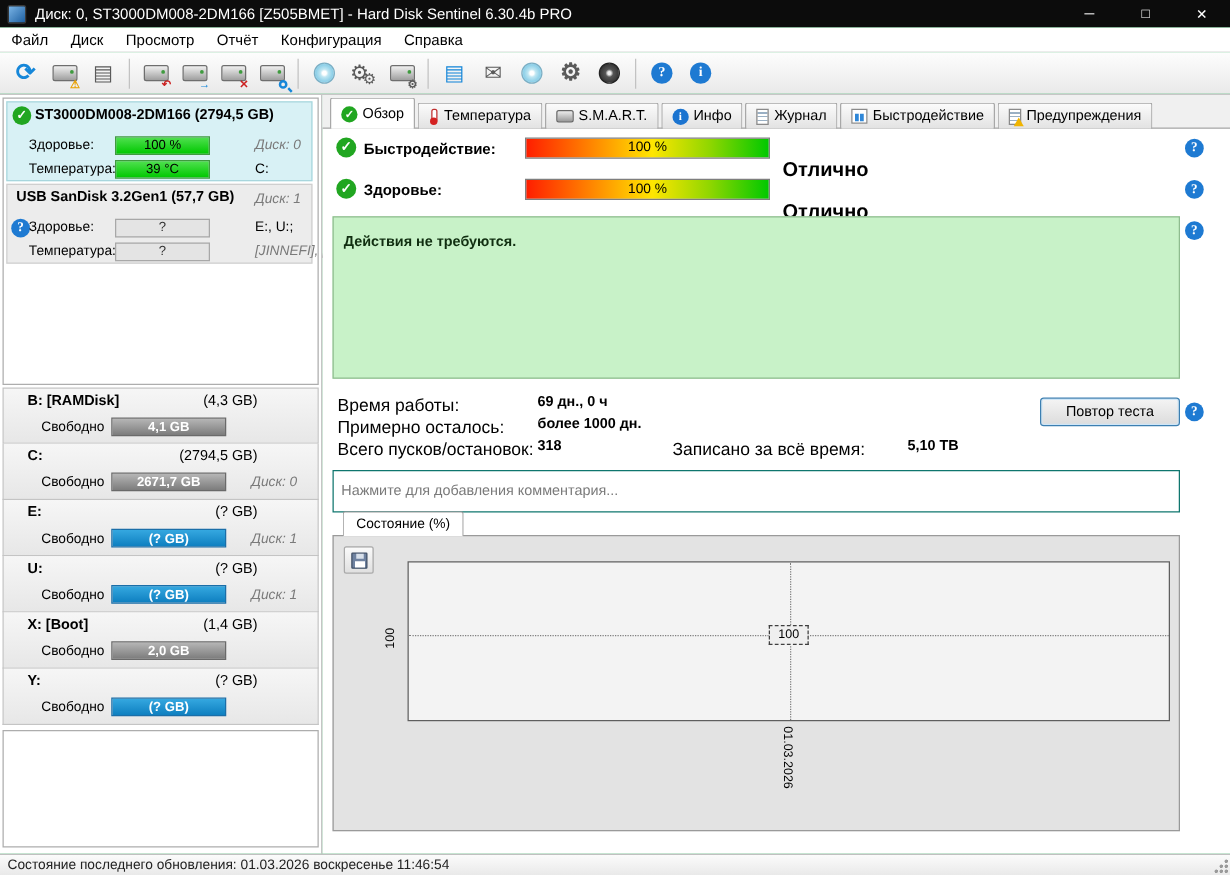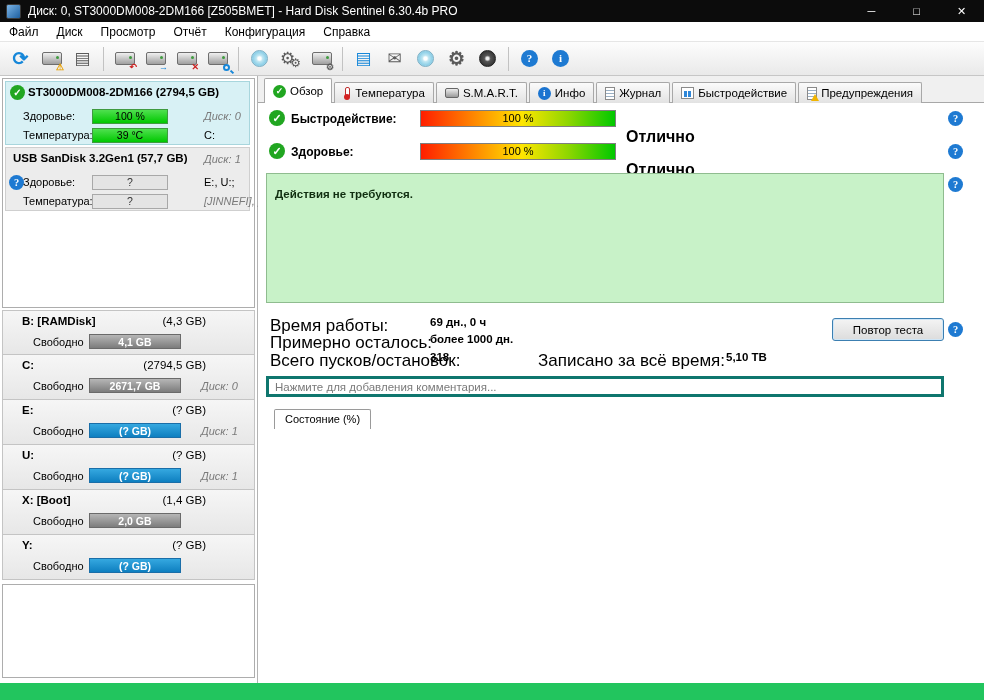--- a/index.html
+++ b/index.html
@@ -93,26 +93,26 @@
   .grow .icon-check { position:absolute; left:11px; top:0; width:16px; height:16px; line-height:16px; font-size:11px; }
   .g-label { position:absolute; left:33px; top:2px; font-weight:bold; font-size:12px; }
   .g-bar { position:absolute; left:162px; top:0; width:196px; height:17px; border:1px solid #7e7e7e; background:linear-gradient(90deg,#ff1e00 0%,#ff8a00 28%,#ffe600 52%,#8ed600 76%,#00c800 100%); text-align:center; font-size:11px; line-height:15px; }
   .g-status { position:absolute; left:368px; top:18px; font-weight:bold; font-size:16px; }
   .g-help { position:absolute; left:690px; top:1px; }
 
   .summary { position:absolute; left:8px; top:97px; width:678px; height:130px; background:#c8f2c8; border:1px solid #8fbc8f; padding:5px 8px; font-size:11.5px; line-height:1.35; color:#102e10; }
   .summary .act { margin-top:8px; font-weight:bold; }
   .sum-help { position:absolute; left:690px; top:101px; }
 
-  .stat-label { position:absolute; font-size:17px; }
+  .stat-label { position:absolute; font-size:14px; }
   .stat-value { position:absolute; font-size:11.5px; font-weight:bold; }
   .retest { position:absolute; left:574px; top:242px; width:112px; height:23px; font-family:"Liberation Sans",sans-serif; font-size:11.5px; background:linear-gradient(#f4f4f4,#dcdcdc); border:1px solid #3c7fb1; border-radius:3px; box-shadow:inset 0 0 0 1px #cfe6f7; }
   .retest-help { position:absolute; left:690px; top:246px; }
 
-  .comment { position:absolute; left:8px; top:300px; width:678px; height:21px; border:3px solid #0f766e; padding:0 6px; font-family:"Liberation Sans",sans-serif; font-size:11.5px; }
+  .comment { position:absolute; left:8px; top:300px; width:678px; height:34px; border:1px solid #0f766e; padding:0 6px; font-family:"Liberation Sans",sans-serif; font-size:11.5px; }
   .comment::placeholder { color:#7a7a7a; }
 
   
   .chart-tab { position:absolute; left:16px; top:333px; height:20px; padding:0 10px; background:#fff; border:1px solid #9a9a9a; border-bottom:none; border-radius:2px 2px 0 0; font-size:11px; line-height:19px; z-index:2; }
   .chart-panel { position:absolute; left:8px; top:352px; width:678px; height:237px; background:#e3e3e3; border:1px solid #9a9a9a; }
   .save-btn { position:absolute; left:8px; top:8px; width:24px; height:22px; background:linear-gradient(#fafafa,#e0e0e0); border:1px solid #aaa; border-radius:2px; display:flex; align-items:center; justify-content:center; }
   .floppy { width:13px; height:13px; background:#6f82a0; border:1px solid #3f4f66; border-radius:1px; position:relative; }
   .floppy::before { content:''; position:absolute; top:0; left:3px; width:6px; height:4px; background:#d8e0ea; }
   .floppy::after { content:''; position:absolute; bottom:0; left:2px; width:8px; height:5px; background:#fff; }
   .plot { position:absolute; left:59px; top:20px; width:610px; height:128px; background:#f3f3f3; border:1px solid #5f5f5f; }
@@ -360,16 +360,32 @@
     <span class="stat-value" style="left:172px;top:275px">318</span>
     <span class="stat-label" style="left:280px;top:275px">Записано за всё время:</span>
     <span class="stat-value" style="left:468px;top:275px">5,10 TB</span>
 
     <button class="retest">Повтор теста</button>
     <span class="help retest-help"><span>?</span></span>
 
     <input class="comment" placeholder="Нажмите для добавления комментария..." style="">
 
     <div class="chart-tab"><span>Состояние (%)</span></div>
-  </div>
-
+    <div class="chart-panel">
+      <div class="save-btn">
+          <span class="floppy"></span>
+        </div>
+      <div class="plot">
+        <div class="hline"></div>
+        <div class="vline"></div>
+        <div class="point-label">100</div>
+      </div>
+      <div class="ylabel">100</div>
+      <div class="xlabel">01.03.2026</div>
+    </div>
+  </div>
+
+  <div class="statusbar">
+    <span>Состояние последнего обновления: 01.03.2026 воскресенье 11:46:54</span>
+    <div class="grip"></div>
+  </div>
 
 </div>
 
 </body></html>

